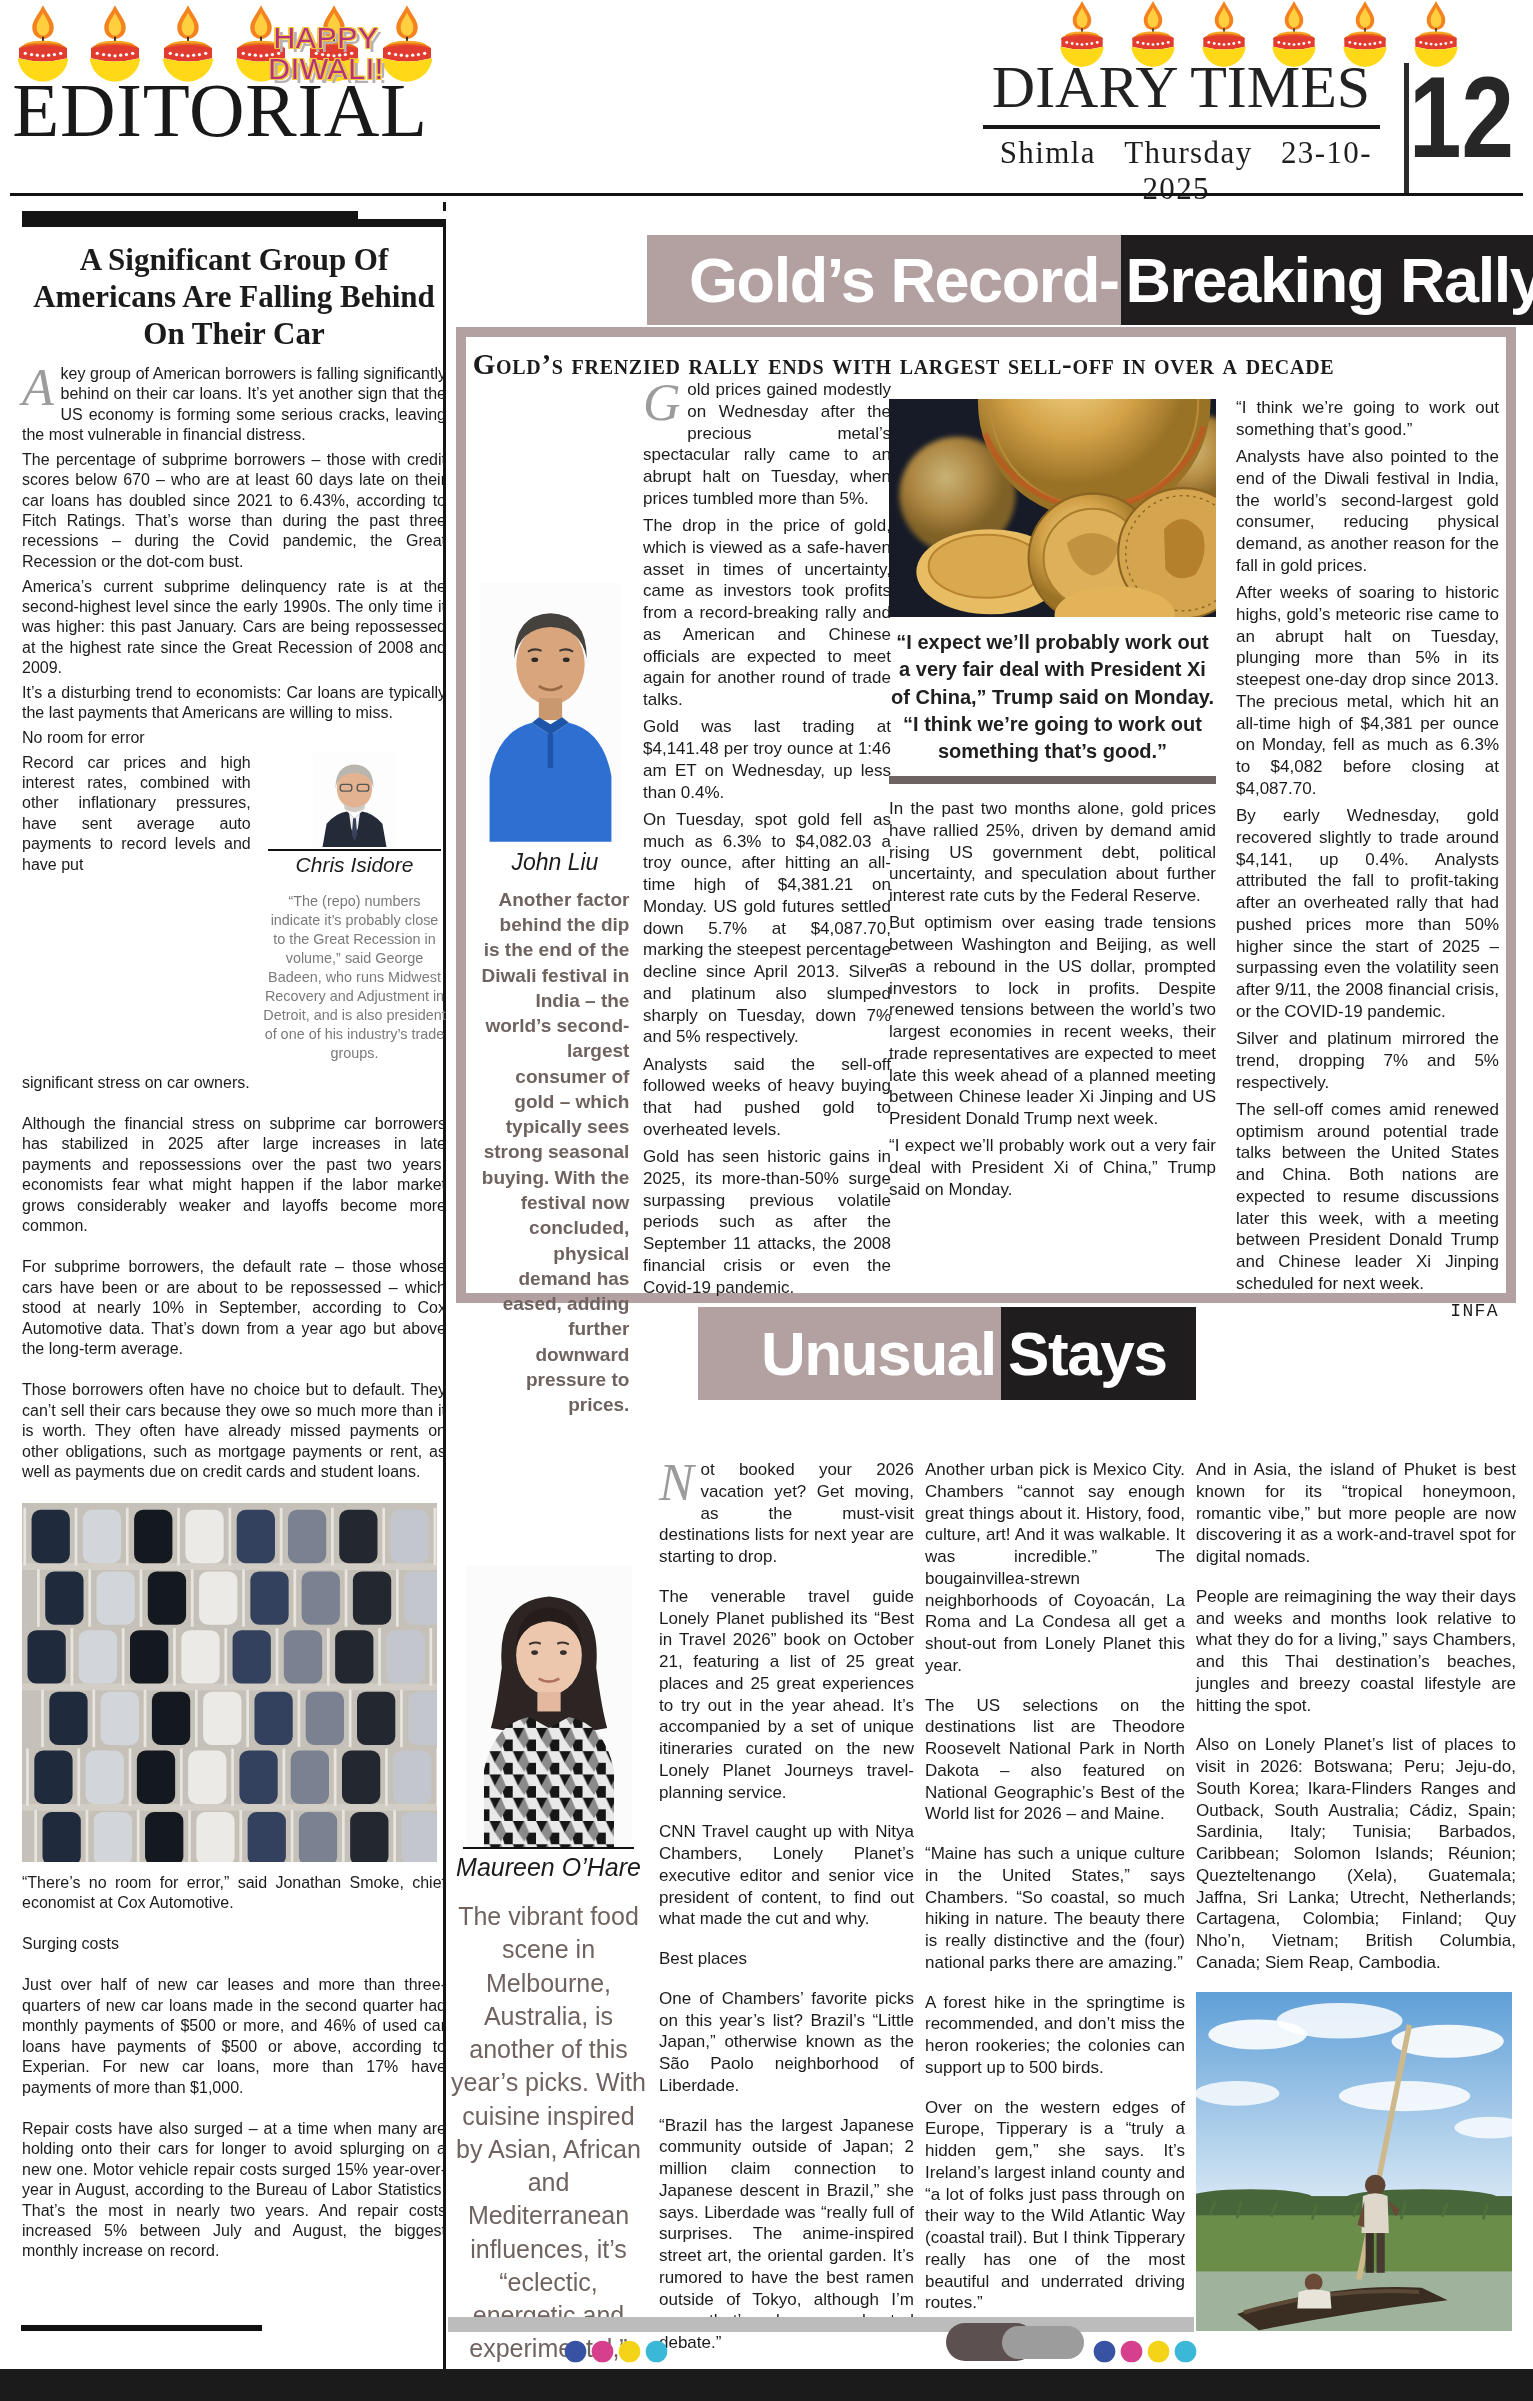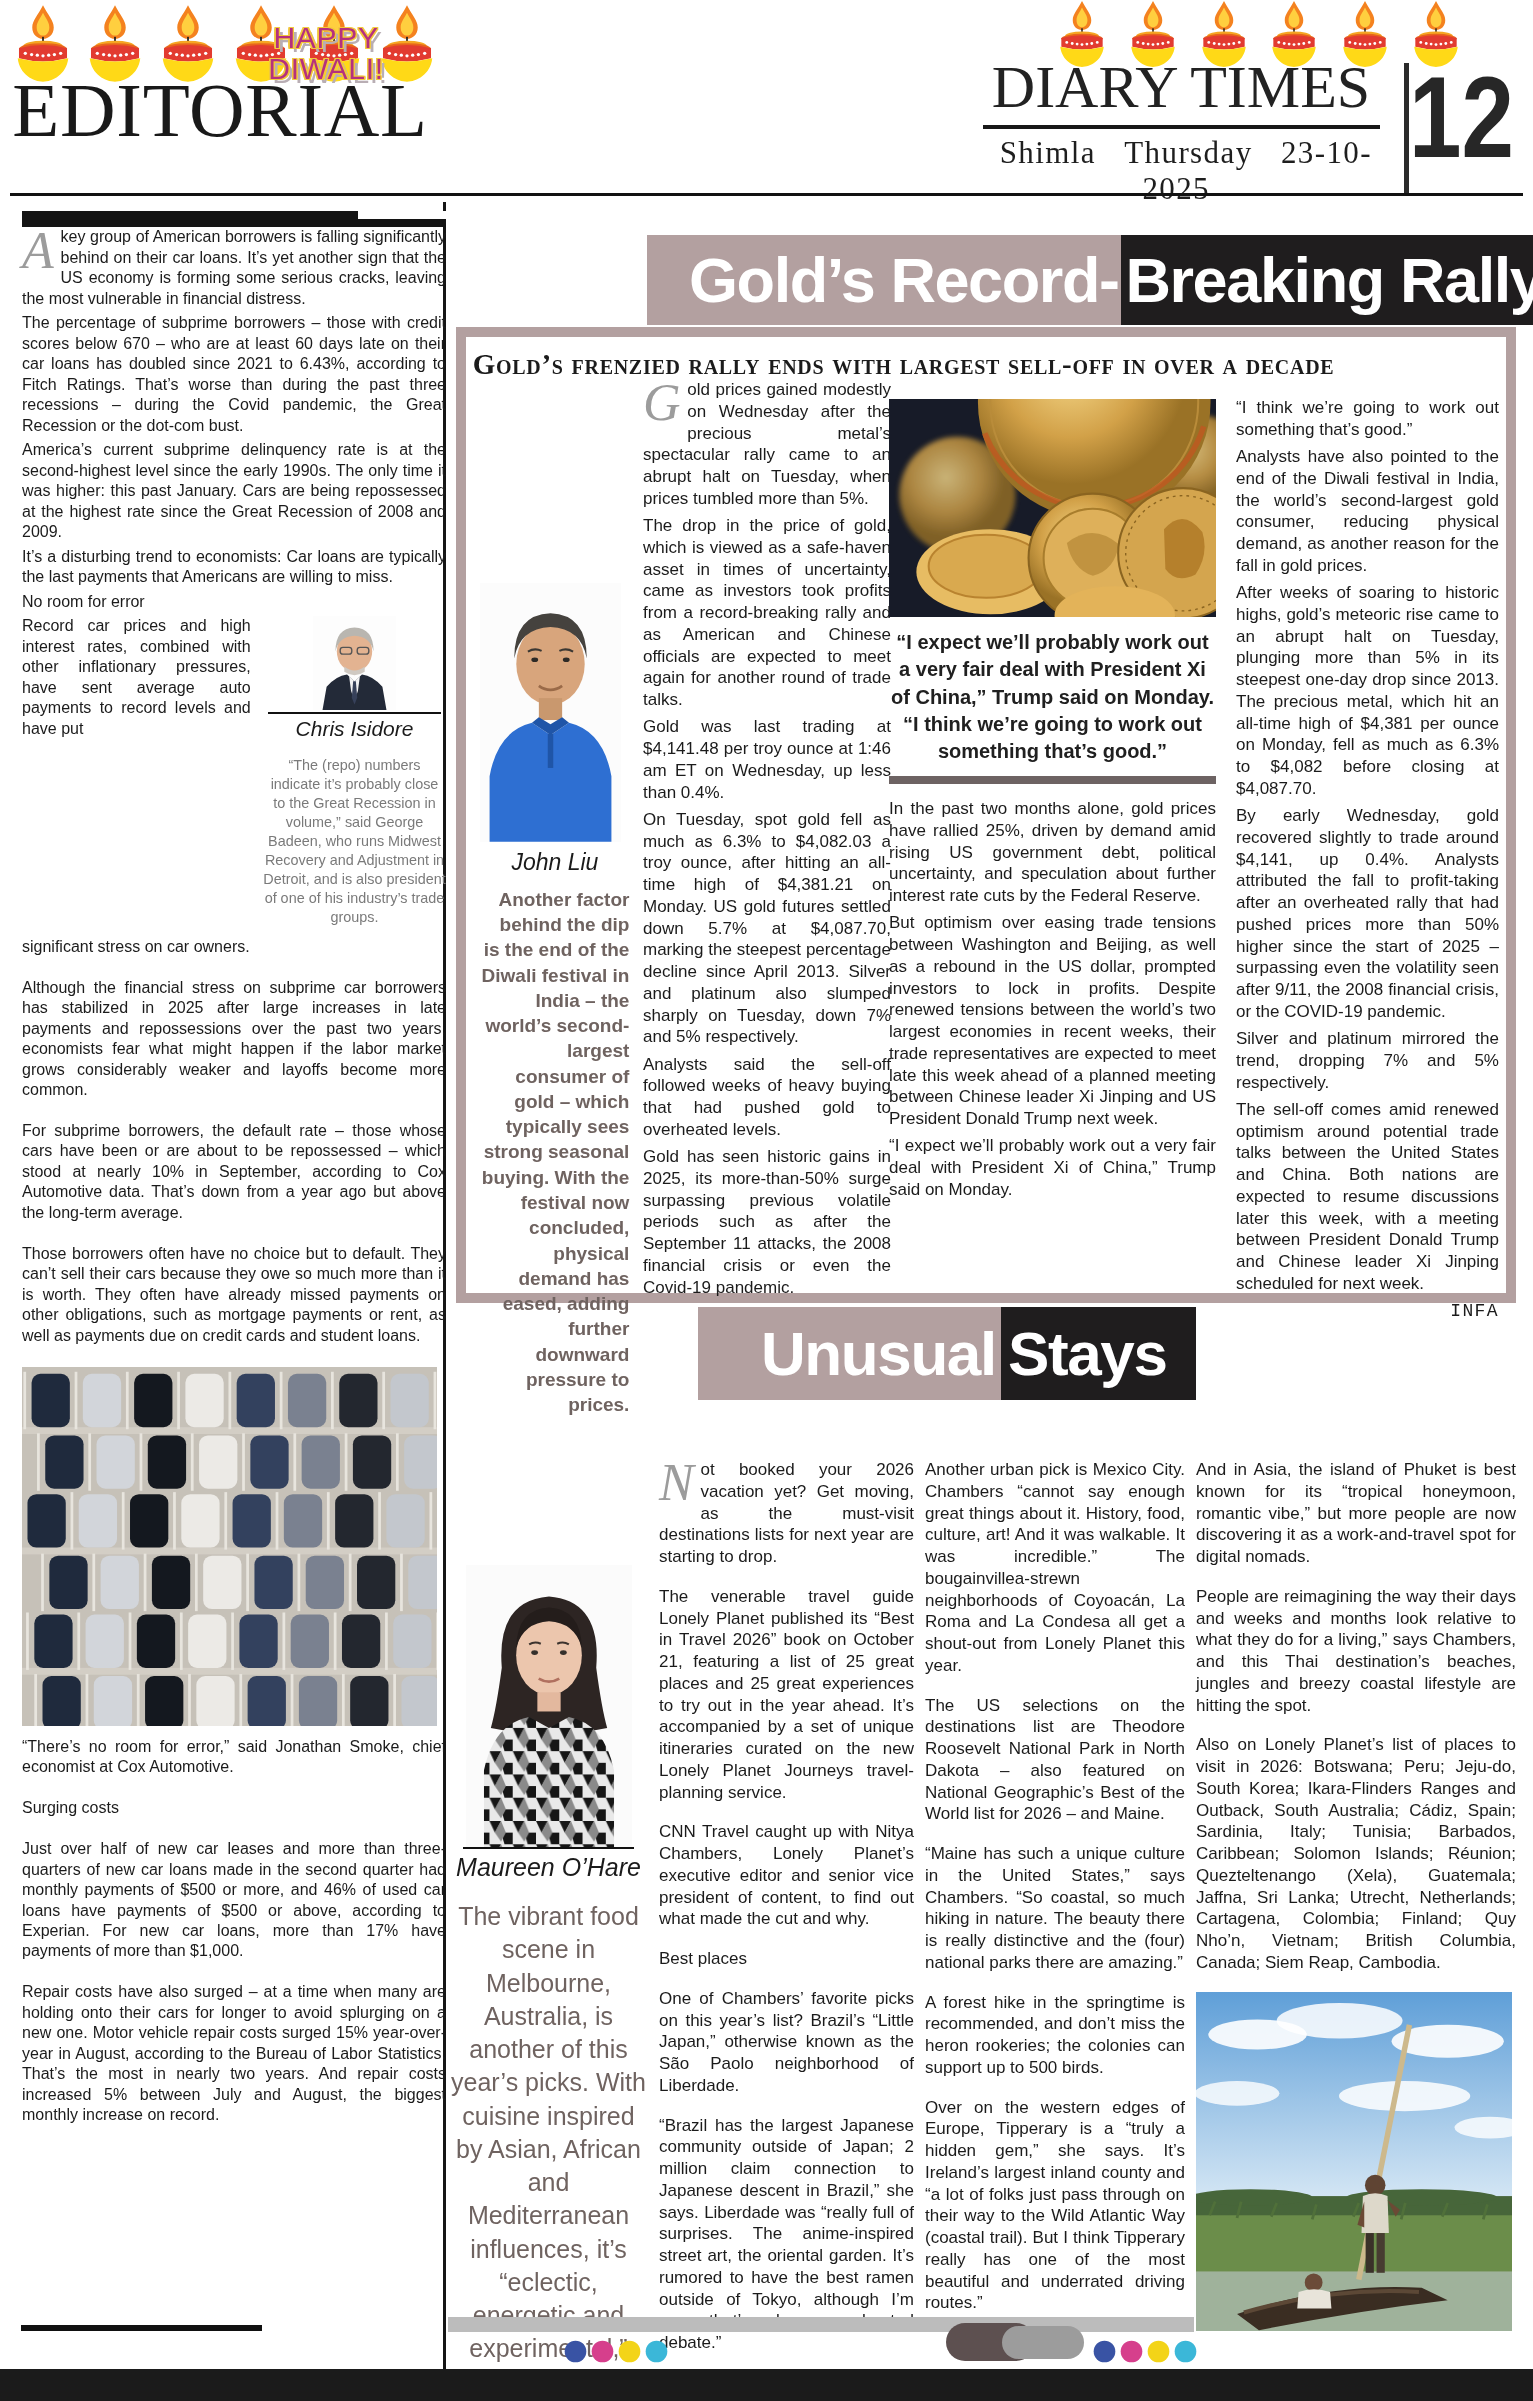--- a/index.html
+++ b/index.html
@@ -200,20 +200,21 @@
   </div>
   <div class="masthead-divider"></div>
   <div class="page-number">12</div>
   <div class="top-rule"></div>
   <div class="vsep"></div>
 
   <div class="left-col">
     <div class="col-topbar">
         <div class="step"></div>
       </div>
+    <h2 class="left-title">A Significant Group Of Americans Are Falling Behind On Their Car</h2>
     <div class="body tight">
       <p><span class="dropcap">A</span><span>key group of American borrowers is falling significantly behind on their car loans. It’s yet another sign that the US economy is forming some serious cracks, leaving the most vulnerable in financial distress.</span></p>
       <p>The percentage of subprime borrowers – those with credit scores below 670 – who are at least 60 days late on their car loans has doubled since 2021 to 6.43%, according to Fitch Ratings. That’s worse than during the past three recessions – during the Covid pandemic, the Great Recession or the dot-com bust.</p>
       <p>America’s current subprime delinquency rate is at the second-highest level since the early 1990s. The only time it was higher: this past January. Cars are being repossessed at the highest rate since the Great Recession of 2008 and 2009.</p>
       <p>It’s a disturbing trend to economists: Car loans are typically the last payments that Americans are willing to miss.</p>
       <p class="lsubhead">No room for error</p>
     </div>
     <div class="split">
       <div class="split-l body tight">
         <p>Record car prices and high interest rates, combined with other inflationary pressures, have sent average auto payments to record levels and have put</p>

